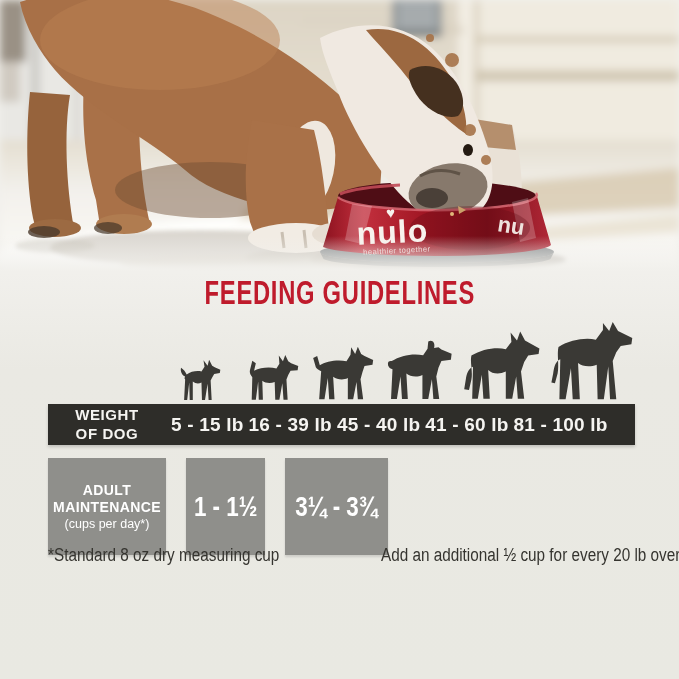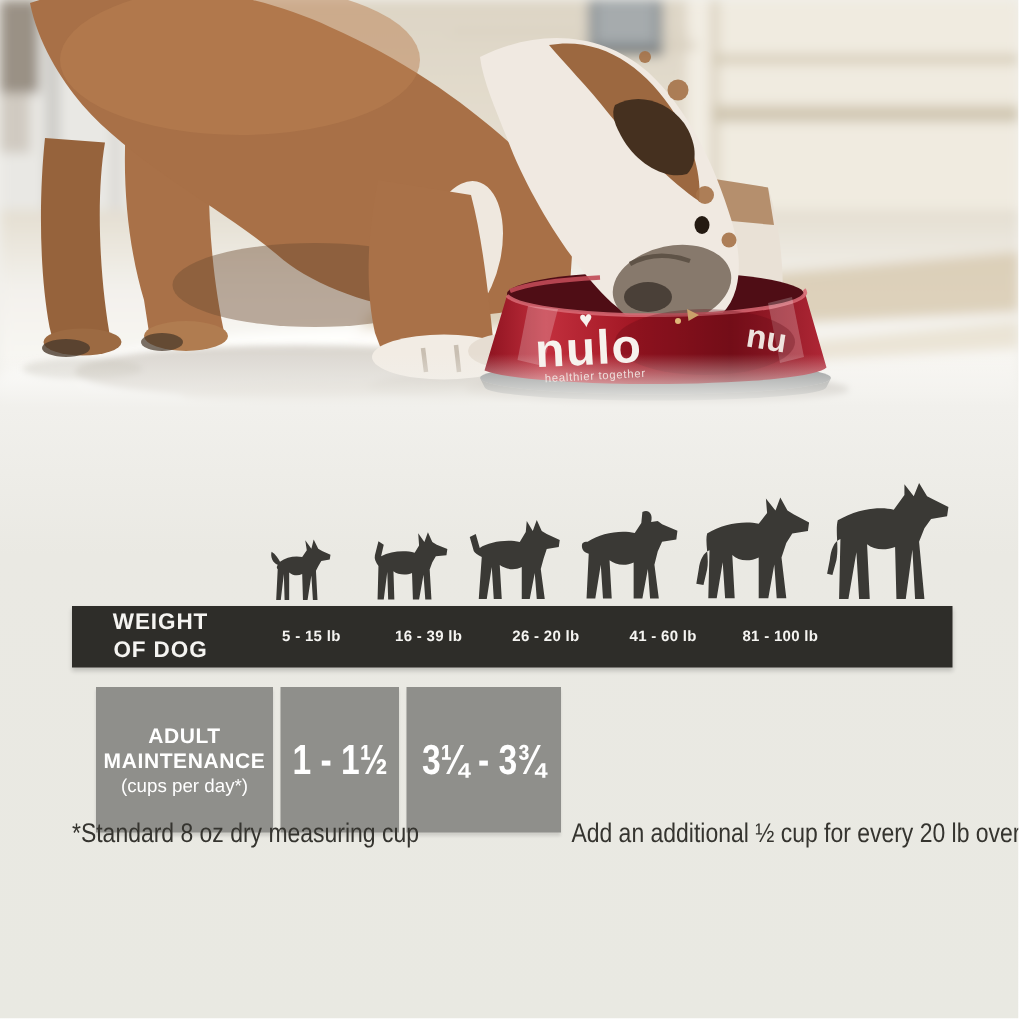--- a/index.html
+++ b/index.html
@@ -20,25 +20,25 @@
     align-items:end;justify-items:center;
   }
   .dog-cell{display:flex;align-items:flex-end;justify-content:center;overflow:visible;}
   .dog-cell svg{display:block;}
   .hdr-row{
     position:absolute;left:48px;top:404px;width:587px;height:41px;
     background:#2e2d29;display:grid;grid-template-columns:118px repeat(6,1fr);gap:5px;
     box-shadow:0 2px 3px rgba(0,0,0,.18);
   }
   .hdr-cell{display:flex;flex-direction:column;align-items:center;justify-content:center;
-    color:#f5f4f1;font-weight:700;font-size:10px;letter-spacing:.2px;white-space:nowrap;}
+    color:#f5f4f1;font-weight:700;font-size:19px;letter-spacing:.2px;white-space:nowrap;}
   .hdr-label{line-height:1.25;text-align:center;font-size:15px;letter-spacing:.6px;}
   .gray-row{
-    position:absolute;left:64px;top:458px;width:587px;height:97px;
-    display:grid;grid-template-columns:118px repeat(6,1fr);gap:5px;
+    position:absolute;left:48px;top:458px;width:587px;height:97px;
+    display:grid;grid-template-columns:118px repeat(6,1fr);gap:20px;
   }
   .gray-cell{
     background:#8f8f8b;display:flex;flex-direction:column;align-items:center;justify-content:center;
     color:#ffffff;box-shadow:0 2px 2px rgba(0,0,0,.12);
   }
   .maint-l1,.maint-l2{font-weight:700;font-size:14px;letter-spacing:.4px;line-height:1.2;}
   .maint-l3{font-size:12.5px;margin-top:1px;}
   .cups{font-size:28px;font-weight:700;transform:scaleX(.8);white-space:nowrap;}
   .footnotes{
     position:absolute;left:48px;top:545px;width:587px;
@@ -162,20 +162,23 @@
       <circle cx="452" cy="214" r="2" fill="#e0b87a"></circle>
       <text x="391" y="218" text-anchor="middle" font-size="15" fill="#f7f2ed" transform="rotate(-4 391 218)">♥</text>
       <text x="393" y="243" text-anchor="middle" font-size="32" font-weight="bold" letter-spacing="1" fill="#f7f2ed" transform="rotate(-3 393 243)">nulo</text>
       <text x="397" y="253" text-anchor="middle" font-size="7.5" letter-spacing=".5" fill="#f2e6e2" opacity=".9" transform="rotate(-3 397 253)">healthier together</text>
       <text x="510" y="233" text-anchor="middle" font-size="22" font-weight="bold" fill="#f4eee8" opacity=".95" transform="rotate(9 510 233)">nu</text>
     </g>
 
     <rect x="0" y="236" width="679" height="36" fill="url(#fadeGrad)"></rect>
   </svg>
 
+  <div class="title-wrap">
+    <span class="title">FEEDING GUIDELINES</span>
+  </div>
 
   <div class="dogs-row">
     <div class="dog-cell"></div>
     <div class="dog-cell">
       <svg width="51" height="46" viewBox="0 0 100 90" preserveAspectRatio="xMidYMax meet">
         <path fill="#3a3935" d="M14 40 C8 38 4 30 6 23 C11 26 15 32 17 36 C25 30 37 28 46 30 L52 21 L50 8 L58 19 L61 7 L67 19 L72 22 L83 27 L82 33 L71 35 L67 42 L64 48 L66 86 L60 86 L58 54 L53 86 L47 86 L46 52 C40 55 34 54 29 50 L29 86 L23 86 L22 52 L18 86 L12 86 L14 46 C12 44 13 42 14 40 Z"></path>
       </svg>
     </div>
     <div class="dog-cell">
       <svg width="59" height="53" viewBox="0 0 100 90" preserveAspectRatio="xMidYMax meet">
@@ -209,21 +212,21 @@
       <span>WEIGHT</span>
       <span>OF DOG</span>
     </div>
     <div class="hdr-cell">
         <span>5 - 15 lb</span>
       </div>
     <div class="hdr-cell">
         <span>16 - 39 lb</span>
       </div>
     <div class="hdr-cell">
-        <span>26 - 20 lb</span>
+        <span>45 - 40 lb</span>
       </div>
     <div class="hdr-cell">
         <span>41 - 60 lb</span>
       </div>
     <div class="hdr-cell">
         <span>81 - 100 lb</span>
       </div>
   </div>
 
   <div class="gray-row">

